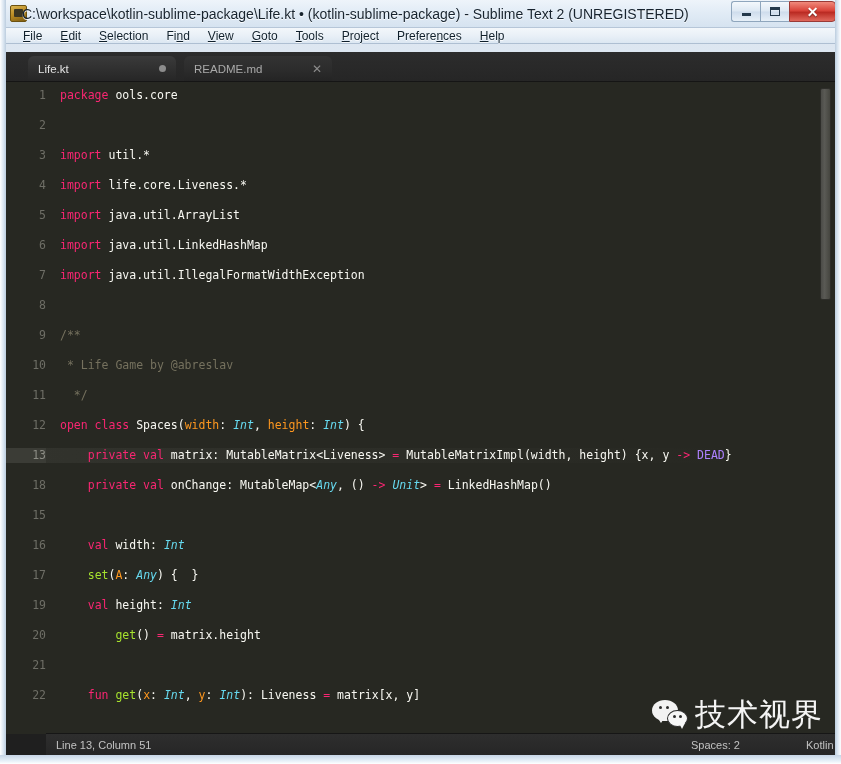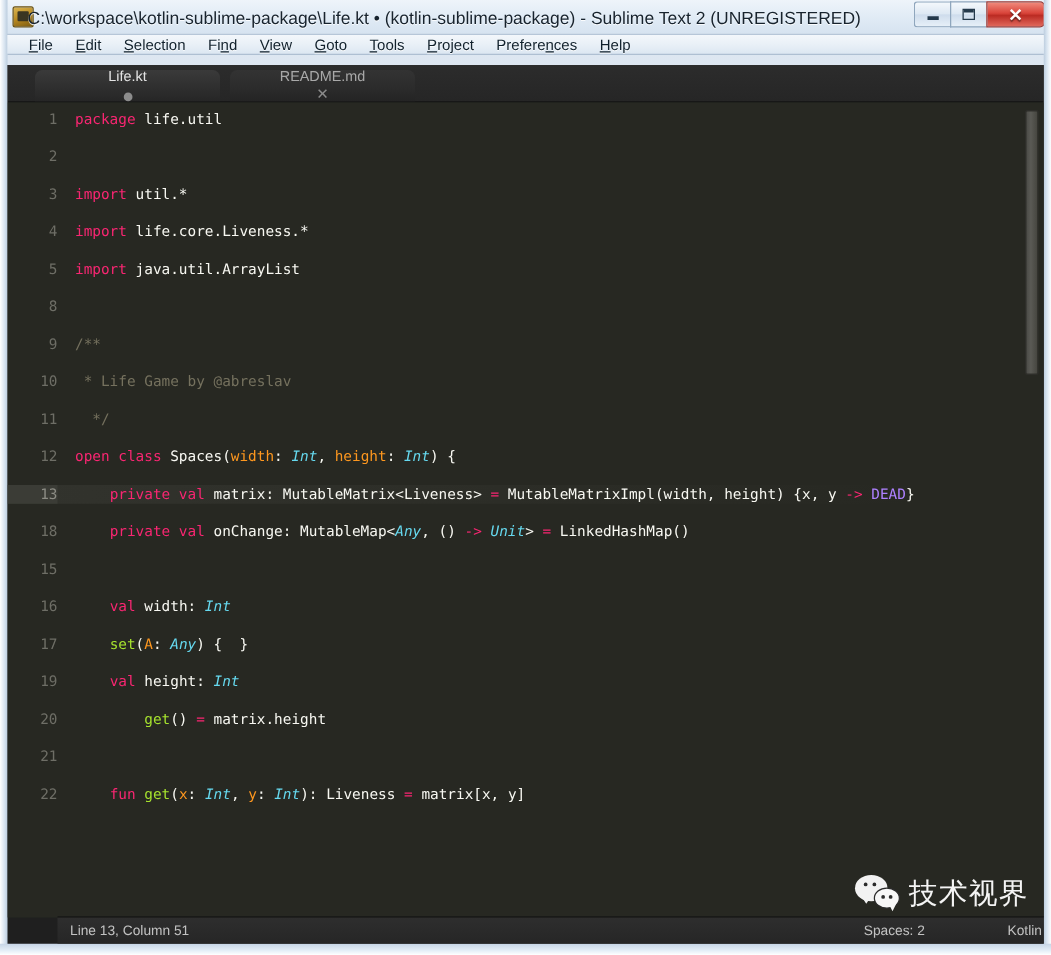--- a/index.html
+++ b/index.html
@@ -84,21 +84,21 @@
   }
   .tabbar{
     position:relative;height:29px;width:100%;
     background:linear-gradient(180deg,#2c2c2c 0%,#262626 100%);
     border-bottom:1px solid #151515;
   }
   .tab{
     position:absolute;top:4px;height:25px;box-sizing:border-box;
     border-top-left-radius:6px;border-top-right-radius:6px;
     display:flex;align-items:center;padding:0 10px;
-    font-size:11.5px;color:#b9b9b9;white-space:nowrap;flex-direction:column;
+    font-size:11.5px;color:#b9b9b9;white-space:nowrap;
   }
   .tab.active{
     left:22px;width:148px;
     background:linear-gradient(180deg,#3a3a3a 0%,#2f2f2f 55%,#262626 100%);
     color:#e4e4e4;
   }
   .tab.inactive{
     left:178px;width:148px;
     background:linear-gradient(180deg,#333333 0%,#2b2b2b 60%,#242424 100%);
     color:#a9a9a9;
@@ -189,21 +189,21 @@
   .wx-b2:before,.wx-b2:after{
     content:"";position:absolute;width:3px;height:3px;border-radius:50%;background:#2b2b2b;top:4.5px;
   }
   .wx-b2:before{left:5px;} .wx-b2:after{left:11px;}
   .wx-t2{
     position:absolute;left:27px;top:23px;width:0;height:0;
     border-left:3px solid transparent;border-right:3px solid transparent;
     border-top:6px solid #f7f7f7;
   }
   .wm-text{
-    font-family:"DejaVu Sans",sans-serif;font-size:23px;color:#f4f4f4;
+    font-family:"DejaVu Sans",sans-serif;font-size:31px;color:#f4f4f4;
     letter-spacing:1px;line-height:1;
   }
 </style>
 </head>
 <body>
 
 <div class="window">
 
   <div class="frame-top">
     <div class="title-icon"></div>
@@ -250,25 +250,27 @@
         <span class="dot"></span>
       </div>
       <div class="tab inactive">
         <span class="label">README.md</span>
         <span class="xmark">✕</span>
       </div>
     </div>
 
     <div class="editor">
       <div class="editor-inner">
-        <pre class="code" id="code"><span class="row"><span class="ln">1</span><span class="kw">package</span><span class="pl"> life.util</span></span>
+        <pre class="code" id="code"><span class="row"><span class="ln">1</span><span class="kw">package</span><span class="pl"> ools.core</span></span>
 <span class="row"><span class="ln">2</span> </span>
 <span class="row"><span class="ln">3</span><span class="kw">import</span><span class="pl"> util.*</span></span>
 <span class="row"><span class="ln">4</span><span class="kw">import</span><span class="pl"> life.core.Liveness.*</span></span>
 <span class="row"><span class="ln">5</span><span class="kw">import</span><span class="pl"> java.util.ArrayList</span></span>
+<span class="row"><span class="ln">6</span><span class="kw">import</span><span class="pl"> java.util.LinkedHashMap</span></span>
+<span class="row"><span class="ln">7</span><span class="kw">import</span><span class="pl"> java.util.IllegalFormatWidthException</span></span>
 <span class="row"><span class="ln">8</span> </span>
 <span class="row"><span class="ln">9</span><span class="cm">/**</span></span>
 <span class="row"><span class="ln">10</span><span class="cm"> * Life Game by @abreslav</span></span>
 <span class="row"><span class="ln">11</span><span class="cm">  */</span></span>
 <span class="row"><span class="ln">12</span><span class="kw">open class</span><span class="pl"> Spaces(</span><span class="par">width</span><span class="pl">: </span><span class="typ">Int</span><span class="pl">, </span><span class="par">height</span><span class="pl">: </span><span class="typ">Int</span><span class="pl">) {</span></span>
 <span class="row hl"><span class="ln">13</span><span class="pl">    </span><span class="kw">private val</span><span class="pl"> matrix: MutableMatrix&lt;Liveness&gt; </span><span class="op">=</span><span class="pl"> MutableMatrixImpl(width, height) {x, y </span><span class="op">-&gt;</span><span class="pl"> </span><span class="num">DEAD</span><span class="pl">}</span></span>
 <span class="row"><span class="ln">18</span><span class="pl">    </span><span class="kw">private val</span><span class="pl"> onChange: MutableMap&lt;</span><span class="typ">Any</span><span class="pl">, () </span><span class="op">-&gt;</span><span class="pl"> </span><span class="typ">Unit</span><span class="pl">&gt; </span><span class="op">=</span><span class="pl"> LinkedHashMap()</span></span>
 <span class="row"><span class="ln">15</span> </span>
 <span class="row"><span class="ln">16</span><span class="pl">    </span><span class="kw">val</span><span class="pl"> width: </span><span class="typ">Int</span></span>
 <span class="row"><span class="ln">17</span><span class="pl">    </span><span class="fn">set</span><span class="pl">(</span><span class="par">A</span><span class="pl">: </span><span class="typ">Any</span><span class="pl">) {  }</span></span>

